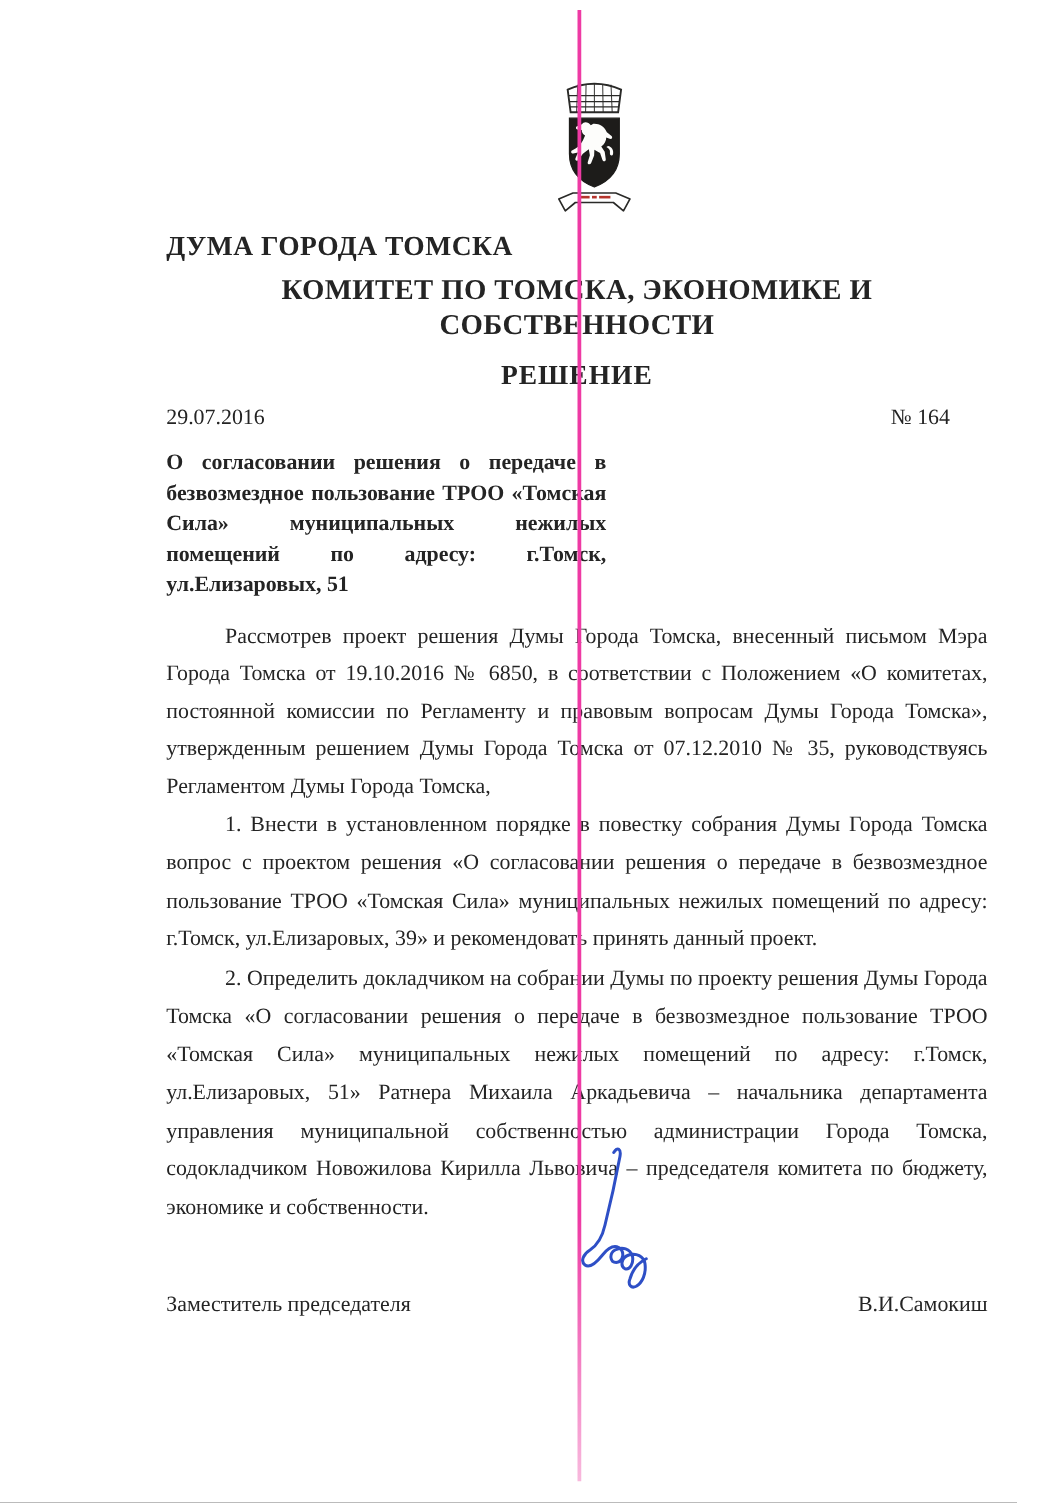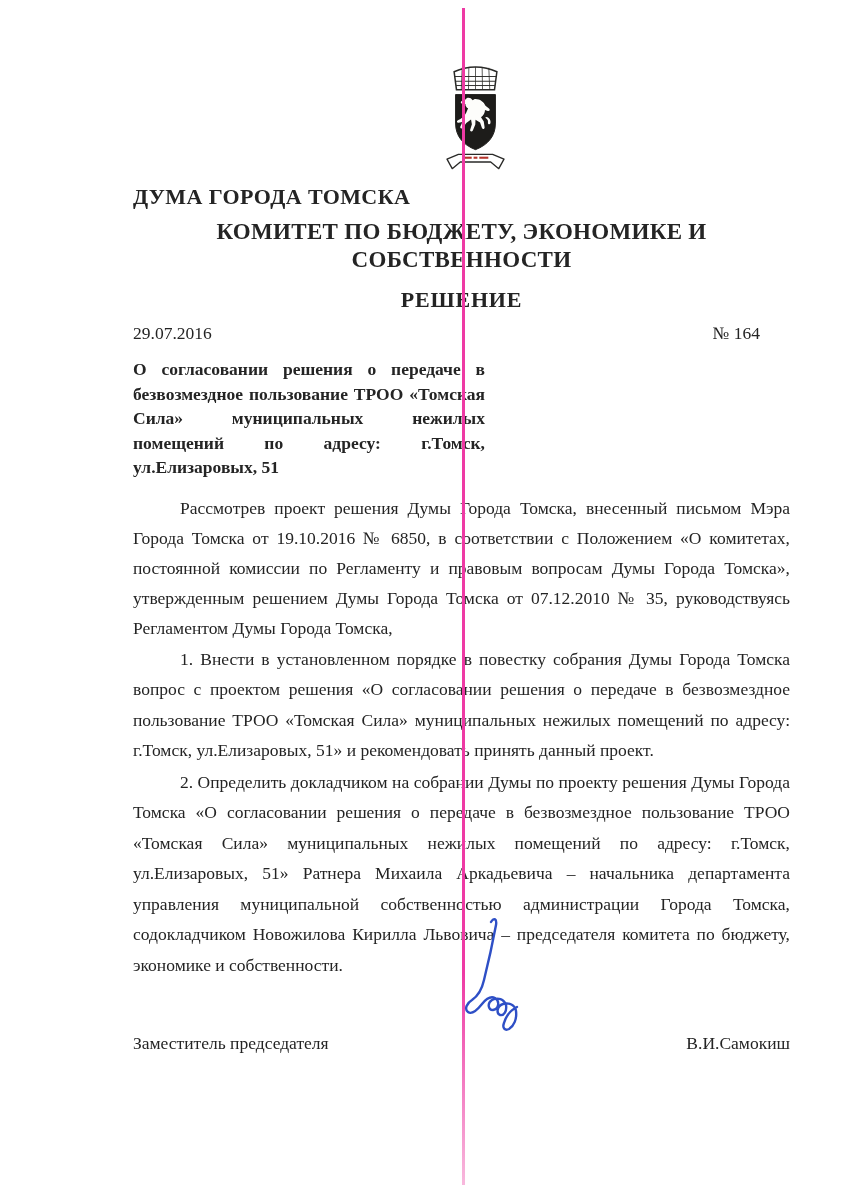--- a/index.html
+++ b/index.html
@@ -100,34 +100,34 @@
         <path d="M20 100 L32 95 H68 L80 100 L74.5 110 L66 103 H34 L25.5 110 Z" fill="#ffffff" stroke="#2a2a28" stroke-width="1.4" stroke-linejoin="round"></path>
         <rect x="36.5" y="97.4" width="9.5" height="2.2" fill="#b5342c"></rect>
         <rect x="48" y="97.4" width="4" height="2.2" fill="#b5342c"></rect>
         <rect x="54" y="97.4" width="9.5" height="2.2" fill="#b5342c"></rect>
       </g>
     </svg>
   </div>
 
   <div class="content">
     <div class="org">ДУМА ГОРОДА ТОМСКА</div>
-    <div class="committee">КОМИТЕТ ПО БЮДЖЕТУ, ЭКОНОМИКЕ И СОБСТВЕННОСТИ</div>
+    <div class="committee">КОМИТЕТ ПО ТОМСКА, ЭКОНОМИКЕ И СОБСТВЕННОСТИ</div>
     <div class="doctype">РЕШЕНИЕ</div>
 
     <div class="meta-row">
       <span class="meta-date">29.07.2016</span>
       <span class="meta-num">№ 164</span>
     </div>
 
     <div class="subject">О согласовании решения о передаче в безвозмездное пользование ТРОО «Томская Сила» муниципальных нежилых помещений по адресу: г.Томск, ул.Елизаровых, 51</div>
 
     <p class="preamble">Рассмотрев проект решения Думы Города Томска, внесенный письмом Мэра Города Томска от 19.10.2016 № 6850, в соответствии с Положением «О комитетах, постоянной комиссии по Регламенту и правовым вопросам Думы Города Томска», утвержденным решением Думы Города Томска от 07.12.2010 № 35, руководствуясь Регламентом Думы Города Томска,</p>
 
 
-    <p class="item">1. Внести в установленном порядке в повестку собрания Думы Города Томска вопрос с проектом решения «О согласовании решения о передаче в безвозмездное пользование ТРОО «Томская Сила» муниципальных нежилых помещений по адресу: г.Томск, ул.Елизаровых, 51» и рекомендовать принять данный проект.</p>
+    <p class="item">1. Внести в установленном порядке в повестку собрания Думы Города Томска вопрос с проектом решения «О согласовании решения о передаче в безвозмездное пользование ТРОО «Томская Сила» муниципальных нежилых помещений по адресу: г.Томск, ул.Елизаровых, 39» и рекомендовать принять данный проект.</p>
     <p class="item">2. Определить докладчиком на собрании Думы по проекту решения Думы Города Томска «О согласовании решения о передаче в безвозмездное пользование ТРОО «Томская Сила» муниципальных нежилых помещений по адресу: г.Томск, ул.Елизаровых, 51» Ратнера Михаила Аркадьевича – начальника департамента управления муниципальной собственностью администрации Города Томска, содокладчиком Новожилова Кирилла Львовича – председателя комитета по бюджету, экономике и собственности.</p>
 
     <div class="sig-row">
       <span>Заместитель председателя</span>
       <span>В.И.Самокиш</span>
     </div>
   </div>
 
   <svg class="signature-svg" viewBox="0 0 85 118">
     <path d="M33 6 C36 1 39 3 38 9 C35 25 30 48 26 64 C24 73 20 80 14 84 C9 87 6 93 10 96 C14 99 20 93 24 88 C28 83 33 80 37 82 C42 85 41 93 35 94 C30 94 29 87 34 84 C40 81 46 83 48 89 C49 95 46 100 42 99 C38 97 39 90 45 88 C51 86 57 89 58 95 C59 103 56 110 51 113 C47 115 44 112 46 107 C48 100 53 94 59 91" fill="none" stroke="var(--signature-ink,#2e4fc6)" stroke-width="2.4" stroke-linecap="round"></path>

